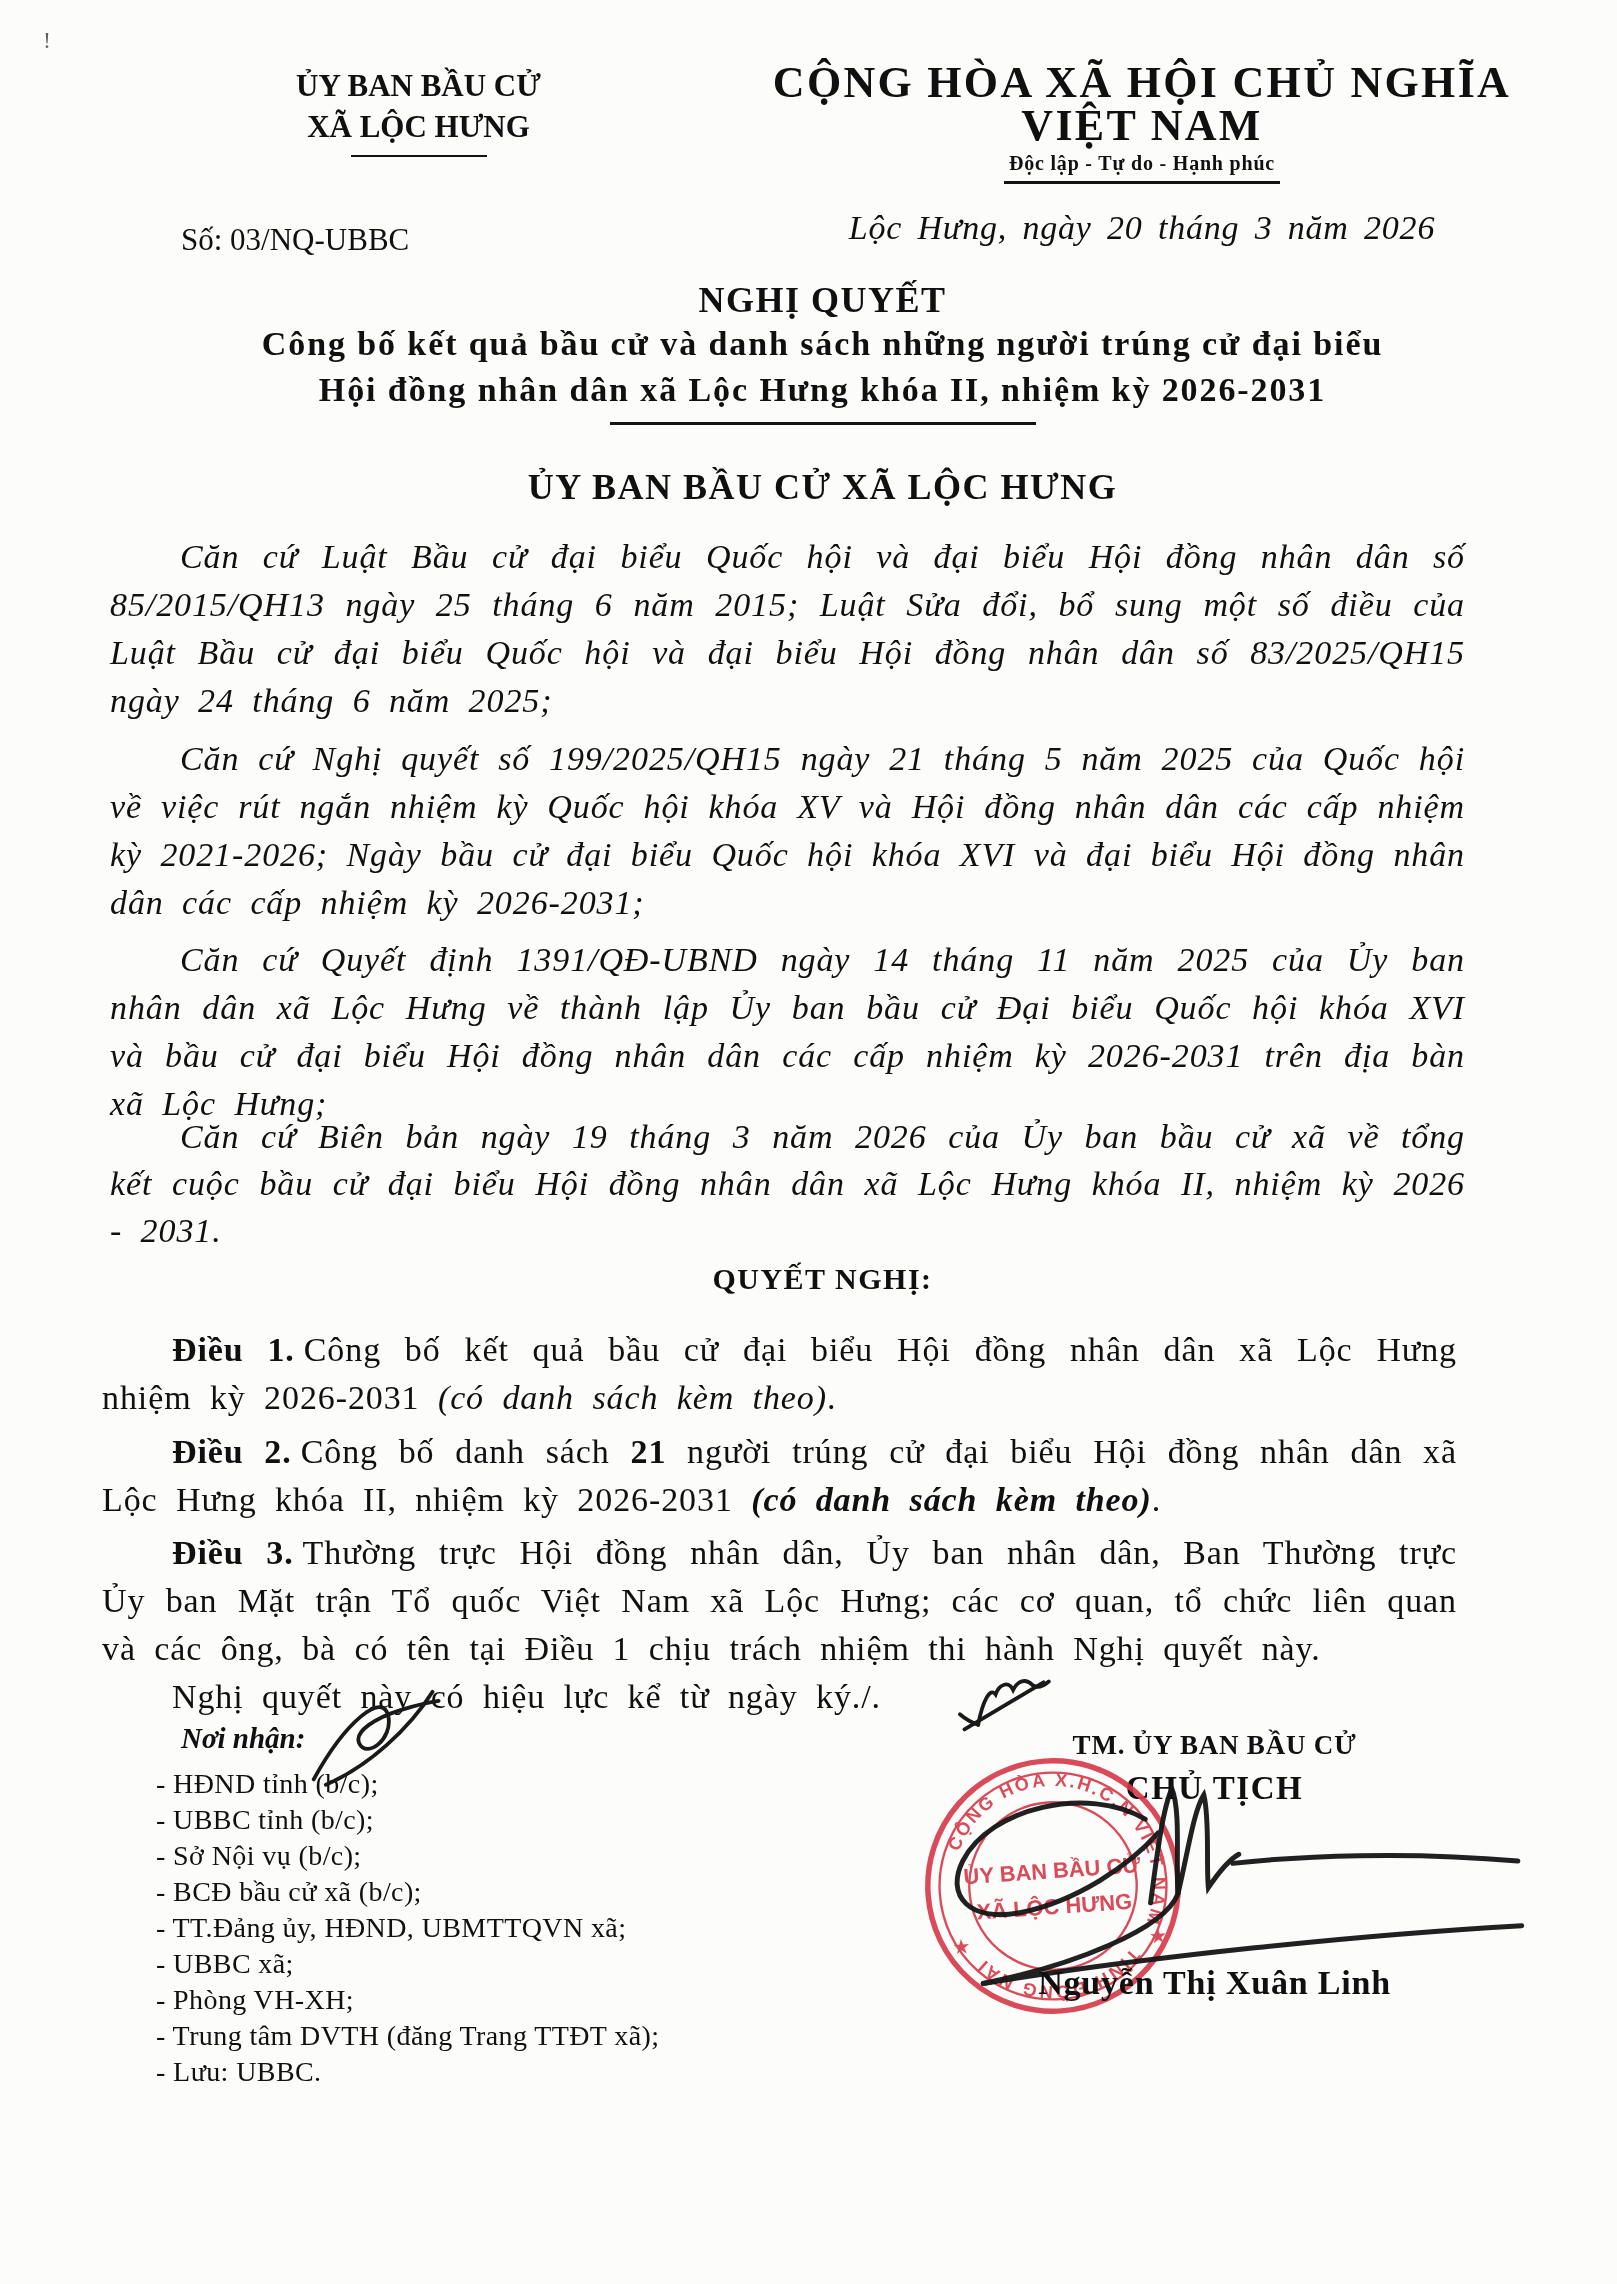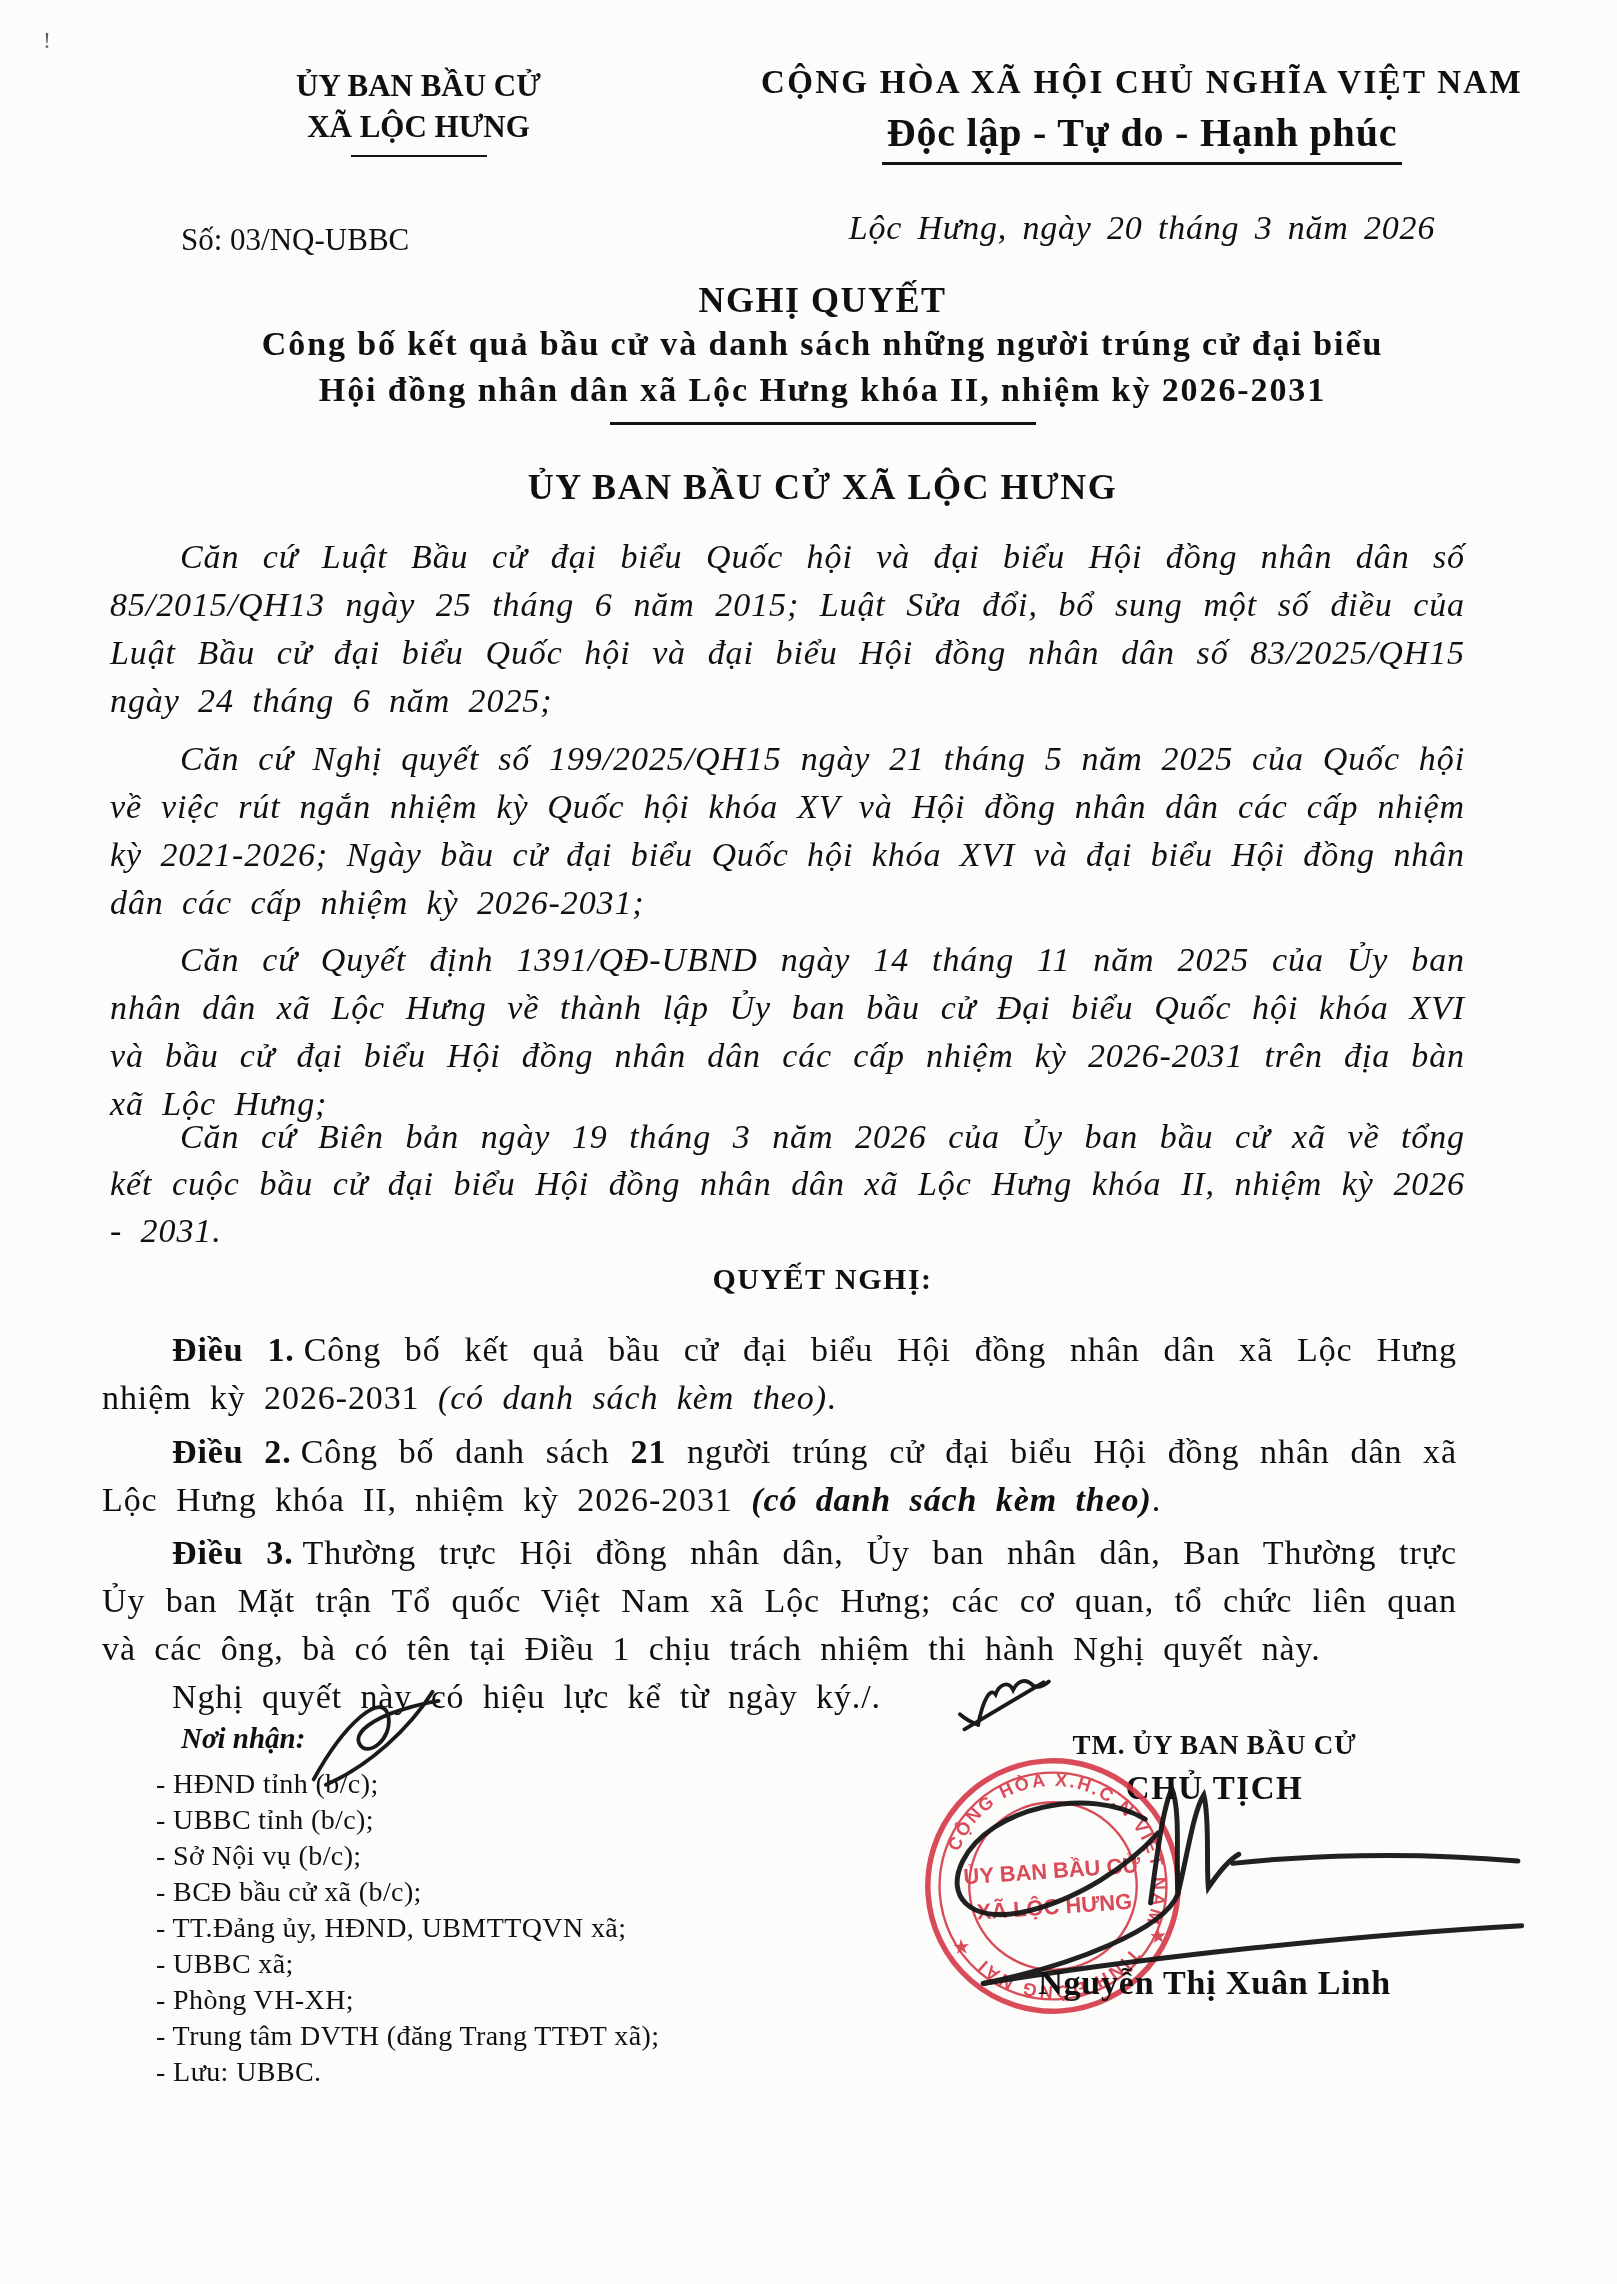--- a/index.html
+++ b/index.html
@@ -8,22 +8,22 @@
     background:#fcfcfb;color:#101010;overflow:hidden;
     font-family:"Liberation Serif","DejaVu Serif",serif;
   }
   .abs{position:absolute;}
 
   
   .org-block{left:175px;top:65px;width:487px;text-align:center;font-weight:bold;font-size:31px;line-height:41px;}
   .org-rule{width:136px;height:2.3px;background:#141414;margin:7.6px auto 0;}
   .doc-number{left:181px;top:222px;font-size:31px;}
   .nat-block{left:746px;top:61px;width:792px;text-align:center;font-weight:bold;}
-  .nat-line1{font-size:33px;letter-spacing:2.3px;line-height:43px;}
-  .nat-line2{display:inline-block;font-size:40px;margin-top:4.6px;padding:0 4.6px 6px 4.6px;border-bottom:3px solid #141414;letter-spacing:0.8px;}
+  .nat-line1{font-size:44px;letter-spacing:2.3px;line-height:43px;}
+  .nat-line2{display:inline-block;font-size:20px;margin-top:4.6px;padding:0 4.6px 6px 4.6px;border-bottom:3px solid #141414;letter-spacing:0.8px;}
   .place-date{left:746px;top:209px;width:792px;text-align:center;font-style:italic;font-size:34px;letter-spacing:0.8px;word-spacing:6px;}
 
   
   .title-block{left:107px;top:279px;width:1431px;text-align:center;}
   .doc-type{font-size:36px;font-weight:bold;letter-spacing:1.5px;}
   .subject{font-size:34px;font-weight:bold;line-height:46px;letter-spacing:1.9px;}
   .title-rule{width:426px;height:3px;background:#141414;margin:9px auto 0;}
   .issuer{left:107px;top:466px;width:1431px;text-align:center;font-size:36px;font-weight:bold;letter-spacing:1.5px;}
 
   

